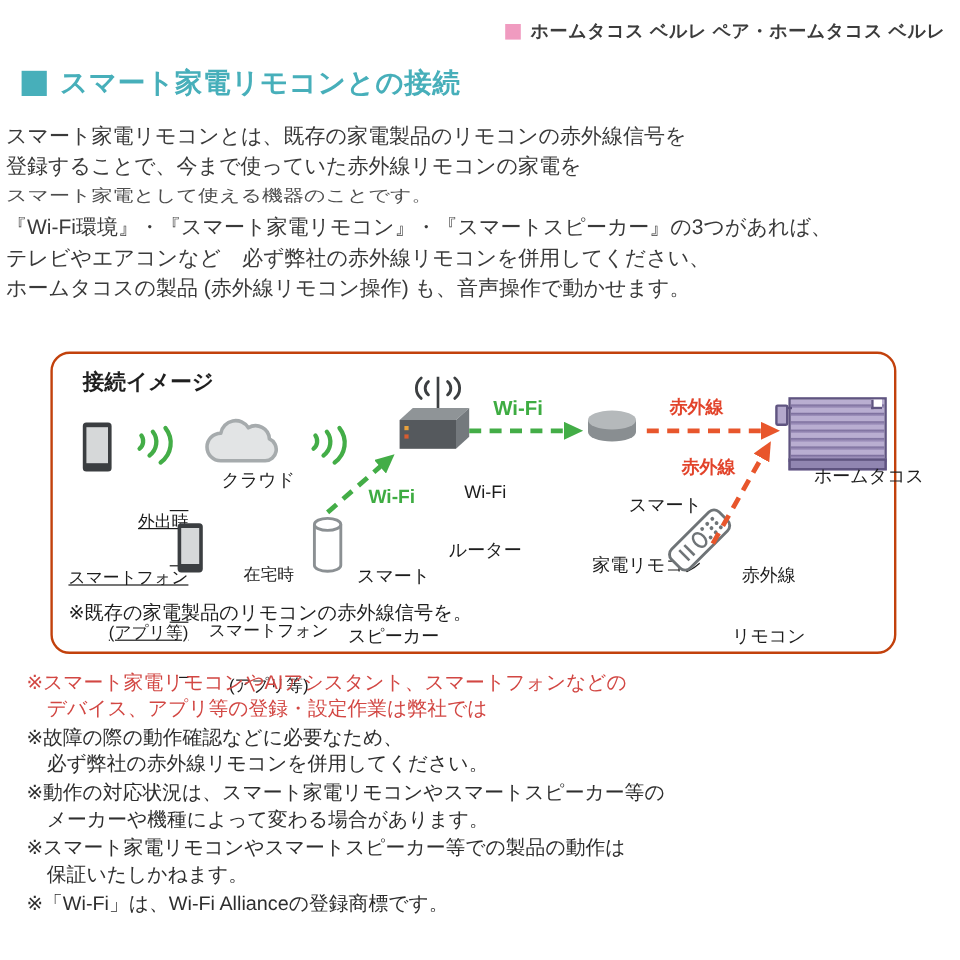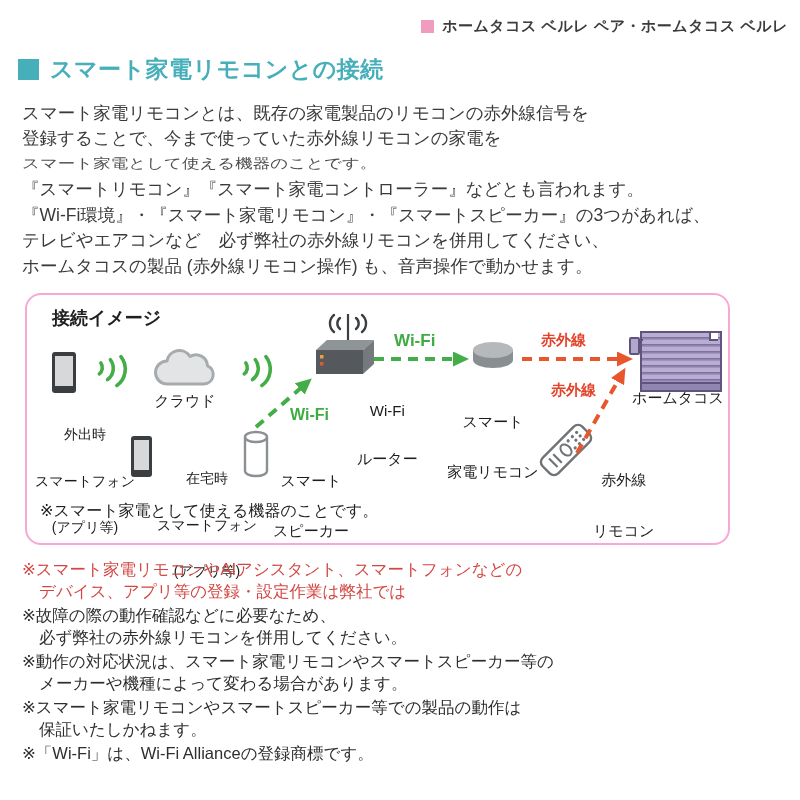--- a/index.html
+++ b/index.html
@@ -15,36 +15,36 @@
   .page-header{top:17px;right:12px;display:flex;align-items:center;gap:8px;
     font-size:15px;font-weight:bold;color:#3c3c3c;letter-spacing:.5px;}
   .pink-square{width:13px;height:13px;background:#F09BC0;}
 
   
   .heading{top:54px;left:18px;display:flex;align-items:center;gap:11px;}
   .teal-square{width:21px;height:21px;background:#47AFBA;}
   .heading-text{font-size:23px;font-weight:bold;color:#47AFBA;letter-spacing:.5px;font-family:Liberation Mono, monospace;}
 
   
-  .intro{top:100px;left:22px;font-size:17.5px;color:#3a3a3a;}
+  .intro{top:100px;left:5px;font-size:17.5px;color:#3a3a3a;}
   .intro .line{height:25.5px;display:flex;align-items:center;white-space:pre;}
   .intro .clipped{transform:scaleY(.78);transform-origin:0 30%;color:#4d4d4d;}
 
   
-  .diagram{left:25px;top:293px;width:701px;height:248px;
-    border:2px solid #f9a8d4;border-radius:16px;background:#fff;}
+  .diagram{left:42px;top:293px;width:701px;height:248px;
+    border:2px solid #c2410c;border-radius:16px;background:#fff;}
   .d-title{left:25px;top:11px;font-size:18px;font-weight:bold;color:#1f1f1f;}
   .d-label{font-size:14px;line-height:15.5px;color:#1c1c1c;white-space:pre;text-align:center;}
-  .center{text-align:center;}
+  .center{text-align:right;}
 
   
   .phone{background:#3b3e41;border-radius:3px;}
   .phone .screen{position:absolute;left:3px;right:3px;top:4px;bottom:7px;background:#d6d8d9;}
   .phone-out{left:25px;top:57px;width:24px;height:41px;}
-  .label-phone-out{left:3px;top:101px;width:110px;}
+  .label-phone-out{left:3px;top:101px;width:110px;text-decoration:underline;}
   .phone-home{left:104px;top:141px;width:21px;height:41px;}
   .label-phone-home{left:130px;top:145px;}
 
   
   .waves1{left:67px;top:56px;transform:rotate(8deg);}
   .waves2{left:212px;top:56px;transform:rotate(8deg);}
   .cloud{left:126px;top:49px;}
   .label-cloud{left:114px;top:98px;width:88px;font-size:15px;}
 
   
@@ -119,21 +119,20 @@
 
 <div class="abs heading">
   <span class="teal-square"></span>
   <span class="heading-text">スマート家電リモコンとの接続</span>
 </div>
 
 <div class="abs intro">
   <div class="line">スマート家電リモコンとは、既存の家電製品のリモコンの赤外線信号を</div>
   <div class="line">登録することで、今まで使っていた赤外線リモコンの家電を</div>
   <div class="line clipped">スマート家電として使える機器のことです。</div>
-  <div class="line">『スマートリモコン』『スマート家電コントローラー』などとも言われます。</div>
   <div class="line">『Wi-Fi環境』・『スマート家電リモコン』・『スマートスピーカー』の3つがあれば、</div>
   <div class="line">テレビやエアコンなど　必ず弊社の赤外線リモコンを併用してください、</div>
   <div class="line">ホームタコスの製品 (赤外線リモコン操作) も、音声操作で動かせます。</div>
 </div>
 
 <div class="abs diagram">
 
   <div class="abs d-title">接続イメージ</div>
 
   <div class="abs phone phone-out">
@@ -256,21 +255,21 @@
   <svg class="abs arr3" width="118" height="16" viewBox="0 0 118 16">
     <line x1="2" y1="8" x2="100" y2="8" stroke="#E8562C" stroke-width="4" stroke-dasharray="10 7" marker-end="url(#mred)"></line>
   </svg>
   <div class="abs d-label ir-label lab-ir-right">赤外線</div>
 
   <svg class="abs arr4" width="74" height="98" viewBox="0 0 74 98">
     <line x1="12" y1="90" x2="54" y2="16" stroke="#E8562C" stroke-width="4" stroke-dasharray="10 7" marker-end="url(#mred)"></line>
   </svg>
   <div class="abs d-label ir-label lab-ir-diag">赤外線</div>
 
-  <div class="abs d-note">※スマート家電として使える機器のことです。</div>
+  <div class="abs d-note">※既存の家電製品のリモコンの赤外線信号を。</div>
 </div>
 
 <div class="abs notes">
   <div class="note red">
     <div class="nline">※スマート家電リモコンやAIアシスタント、スマートフォンなどの</div>
     <div class="nline cont">デバイス、アプリ等の登録・設定作業は弊社では</div>
   </div>
   <div class="note">
     <div class="nline">※故障の際の動作確認などに必要なため、</div>
     <div class="nline cont">必ず弊社の赤外線リモコンを併用してください。</div>

